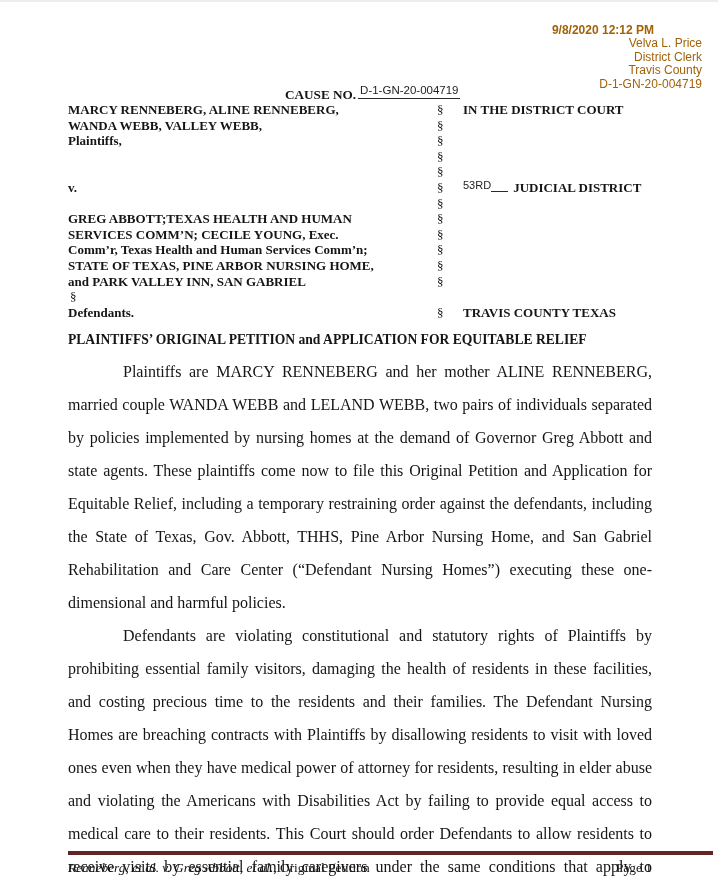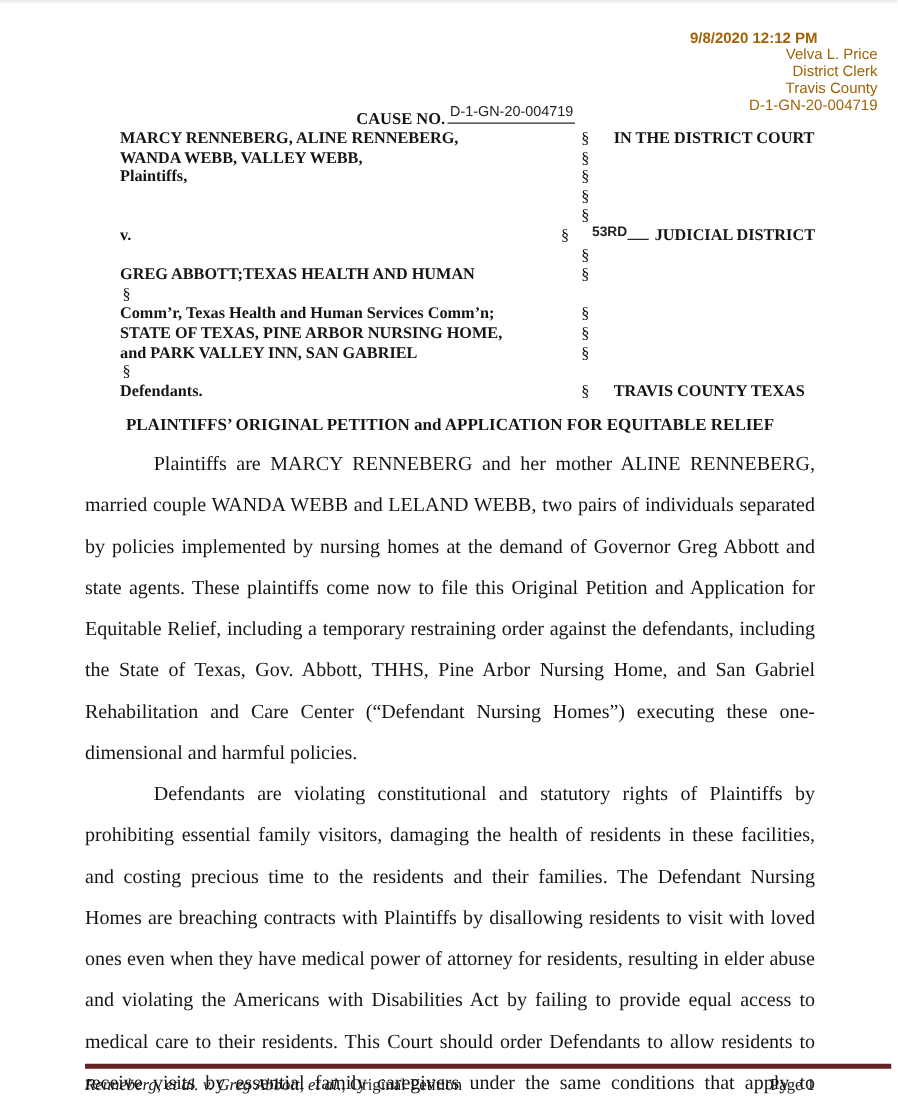--- a/index.html
+++ b/index.html
@@ -23,33 +23,33 @@
     display:inline-block;width:102px;height:14px;border-bottom:1.3px solid #2a2a2a;
     position:relative;vertical-align:baseline;margin-left:2px;
   }
   .cause-typed{
     position:absolute;left:2px;bottom:2px;font-family:"Liberation Sans", sans-serif;
     font-weight:normal;font-size:11.5px;white-space:nowrap;color:#232323;
   }
 
   
   .caption{position:absolute;top:102px;left:68px;width:584px;font-size:13px;}
-  .cap-row{display:flex;height:15.6px;line-height:15.6px;margin-left:28px;}
+  .cap-row{display:flex;height:15.6px;line-height:15.6px;}
   .cap-left{width:367px;font-weight:bold;white-space:nowrap;overflow:visible;}
   .cap-sect{width:26px;font-weight:normal;padding-left:2px;}
   .cap-right{flex:1;font-weight:bold;white-space:nowrap;}
   .typed-sm{
-    font-family:"Liberation Sans", sans-serif;font-weight:bold;font-size:11px;
+    font-family:"Liberation Sans", sans-serif;font-weight:normal;font-size:11px;
     position:relative;top:-3px;color:#232323;
   }
   .mini-blank{display:inline-block;width:17px;height:11px;border-bottom:1.3px solid #2a2a2a;margin-right:5px;}
 
   
   .doc-title{
-    position:absolute;top:332px;left:68px;width:584px;text-align:center;
+    position:absolute;top:332px;left:68px;width:584px;
     font-weight:bold;font-size:13.6px;
   }
 
   
   .body-text{position:absolute;top:355px;left:68px;width:584px;}
   .body-text p{
     margin:0;text-align:justify;text-indent:55px;font-size:16px;line-height:33px;
   }
 
   
@@ -115,20 +115,21 @@
     <div class="cap-left"></div>
     <div class="cap-sect">§</div>
     <div class="cap-right"></div>
   </div>
   <div class="cap-row">
     <div class="cap-left">GREG ABBOTT;TEXAS HEALTH AND HUMAN</div>
     <div class="cap-sect">§</div>
     <div class="cap-right"></div>
   </div>
   <div class="cap-row">
+    <div class="cap-left">SERVICES COMM’N; CECILE YOUNG, Exec.</div>
     <div class="cap-sect">§</div>
     <div class="cap-right"></div>
   </div>
   <div class="cap-row">
     <div class="cap-left">Comm’r, Texas Health and Human Services Comm’n;</div>
     <div class="cap-sect">§</div>
     <div class="cap-right"></div>
   </div>
   <div class="cap-row">
     <div class="cap-left">STATE OF TEXAS, PINE ARBOR NURSING HOME,</div>

